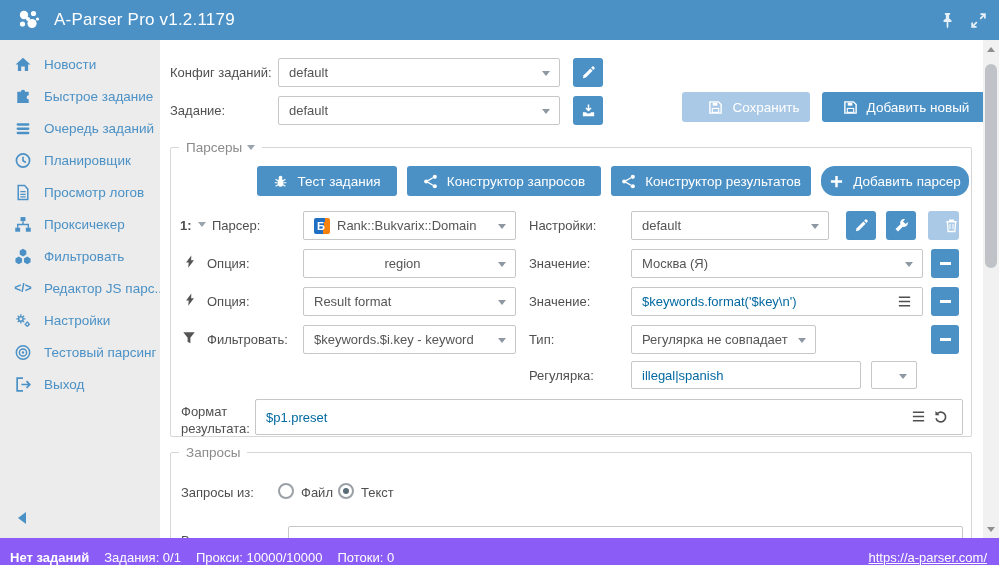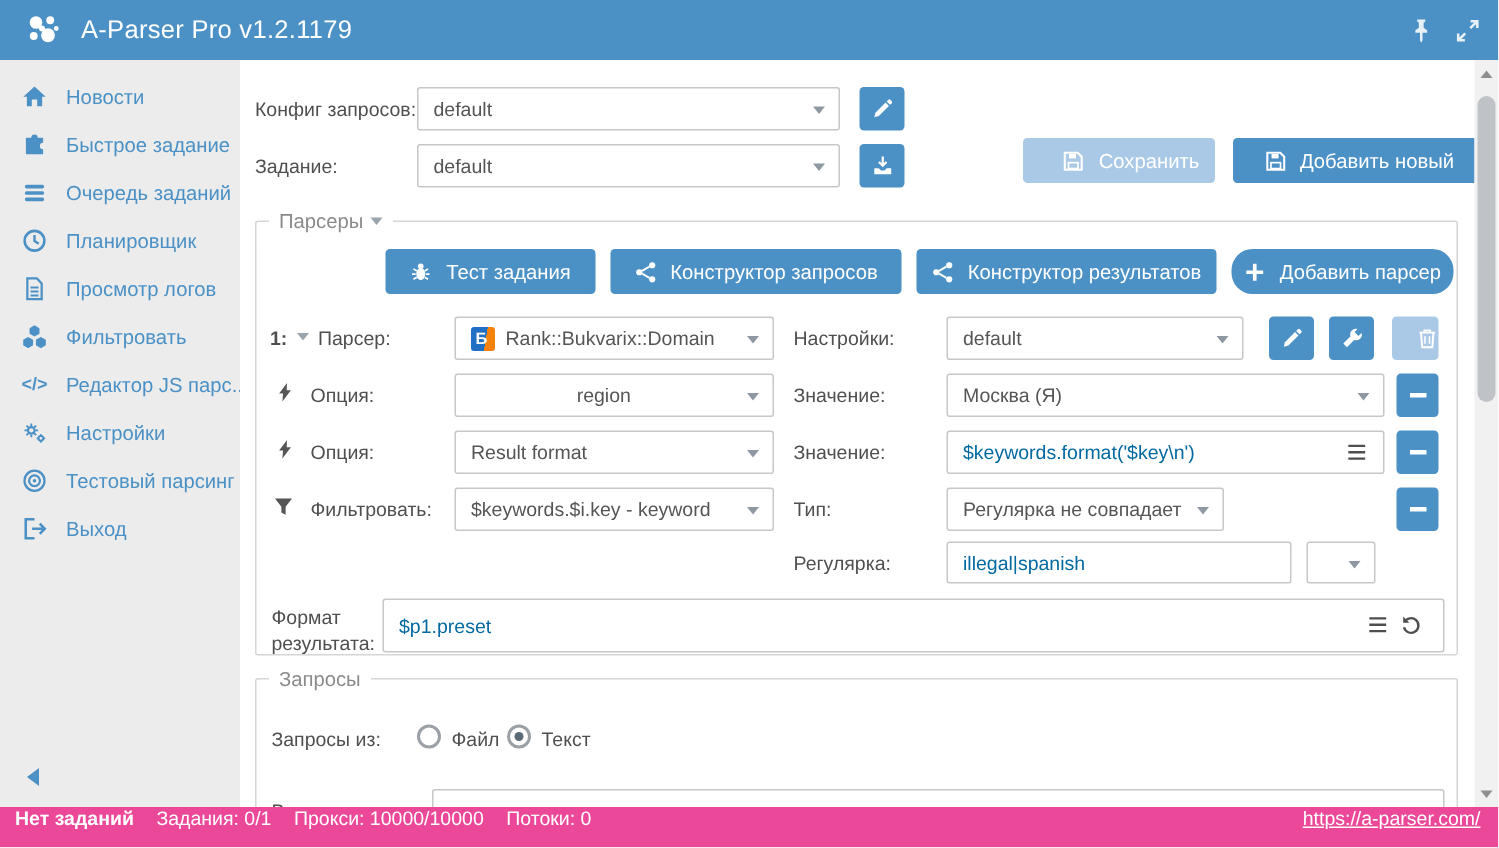--- a/index.html
+++ b/index.html
@@ -53,21 +53,21 @@
 
   
   .scrollbar { position:absolute; left:983px; top:40px; width:16px; height:498px; background:#f1f1f1; }
   .sb-up, .sb-down { position:absolute; left:0; width:16px; height:14px; display:flex; align-items:center; justify-content:center; cursor:pointer; }
   .sb-up { top:2px; } .sb-down { bottom:2px; }
   .tri-up { width:0; height:0; border-left:4px solid transparent; border-right:4px solid transparent; border-bottom:5px solid #8f8f8f; }
   .tri-down { width:0; height:0; border-left:4px solid transparent; border-right:4px solid transparent; border-top:5px solid #8f8f8f; }
   .sb-thumb { position:absolute; left:2px; top:24px; width:12px; height:204px; background:#bfc3c7; border-radius:6px; cursor:pointer; }
 
   
-  .statusbar { position:absolute; left:0; top:538px; width:999px; height:27px; background:#ec4899; color:#fff; font-size:13px; display:flex; align-items:flex-start; padding:0 12px 0 10px; gap:15px; }
+  .statusbar { position:absolute; left:0; top:538px; width:999px; height:27px; background:#8b5cf6; color:#fff; font-size:13px; display:flex; align-items:flex-end; padding:0 12px 0 10px; gap:15px; }
   .statusbar .strong { font-weight:bold; }
   .statusbar a { color:#fff; margin-left:auto; cursor:pointer; text-decoration:underline; }
 </style>
 </head>
 <body>
 
 <div class="app">
 
   <div class="header">
     <svg class="logo" viewBox="0 0 26 26">
@@ -124,20 +124,31 @@
       </div>
       <div class="side-item">
         <svg viewBox="0 0 16 16">
             <path d="M3.5 1.5h6l3 3.2v9.8h-9Z" fill="none" stroke="currentColor" stroke-width="1.4"></path>
             <path d="M5.5 7.2h5M5.5 9.7h5M5.5 12.2h5" stroke="currentColor" stroke-width="1.2"></path>
           </svg>
         <span>Просмотр логов</span>
       </div>
       <div class="side-item">
         <svg viewBox="0 0 16 16">
+            <path d="M8 5v3M3 11V8h10v3" stroke="currentColor" stroke-width="1.3" fill="none"></path>
+            <g fill="currentColor">
+              <rect x="5.7" y="1" width="4.6" height="3.8"></rect>
+              <rect x="0.7" y="11" width="4.6" height="3.8"></rect>
+              <rect x="10.7" y="11" width="4.6" height="3.8"></rect>
+            </g>
+          </svg>
+        <span>Проксичекер</span>
+      </div>
+      <div class="side-item">
+        <svg viewBox="0 0 16 16">
             <g fill="currentColor">
               <path d="M8 .8l3.1 1.8v3.5L8 7.9 4.9 6.1V2.6Z"></path>
               <path d="M4 8.1l3.1 1.8v3.5L4 15.2.9 13.4V9.9Z"></path>
               <path d="M12 8.1l3.1 1.8v3.5L12 15.2 8.9 13.4V9.9Z"></path>
             </g>
           </svg>
         <span>Фильтровать</span>
       </div>
       <div class="side-item">
         <span class="code-glyph">&lt;/&gt;</span>
@@ -168,21 +179,21 @@
             <path d="M6.5 8h7.2M11.3 4.8 14.4 8l-3.1 3.2" fill="none" stroke="currentColor" stroke-width="1.6"></path>
           </svg>
         <span>Выход</span>
       </div>
     </div>
     <div class="collapse-arrow"></div>
   </div>
 
   <div class="main">
 
-    <div class="lbl" style="left:10px; top:25px;">Конфиг запросов:</div>
+    <div class="lbl" style="left:10px; top:25px;">Конфиг заданий:</div>
     <div class="dd" style="left:118px; top:18px; width:282px;">
       <span>default</span>
         <span class="caret"></span>
     </div>
     <button class="btn sq" style="left:413px; top:18px;">
       <svg viewBox="0 0 16 16">
           <path d="M2 14l.8-3.2L10 3.6 12.4 6 5.2 13.2 2 14Z" fill="#fff"></path>
           <path d="M10.8 2.8 12 1.6a1 1 0 0 1 1.4 0l1 1a1 1 0 0 1 0 1.4L13.2 5.2Z" fill="#fff"></path>
         </svg>
     </button>

